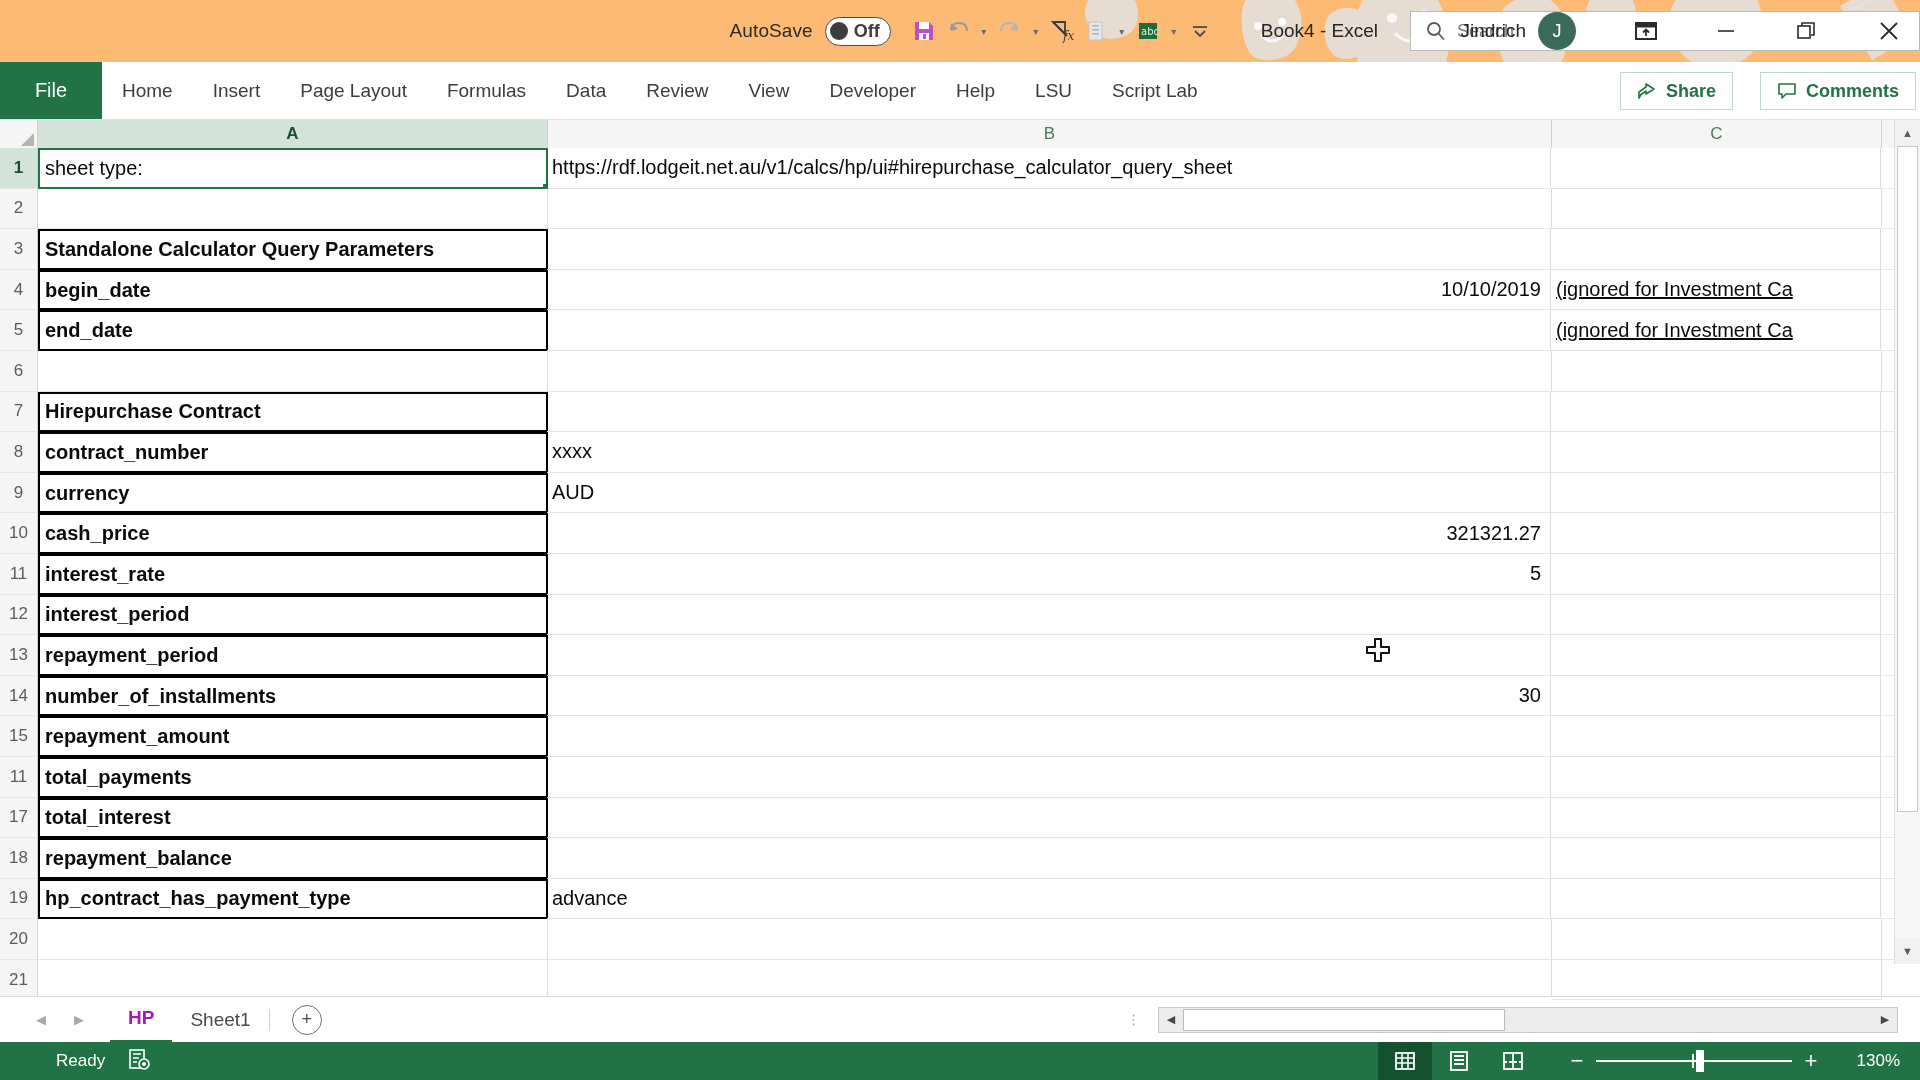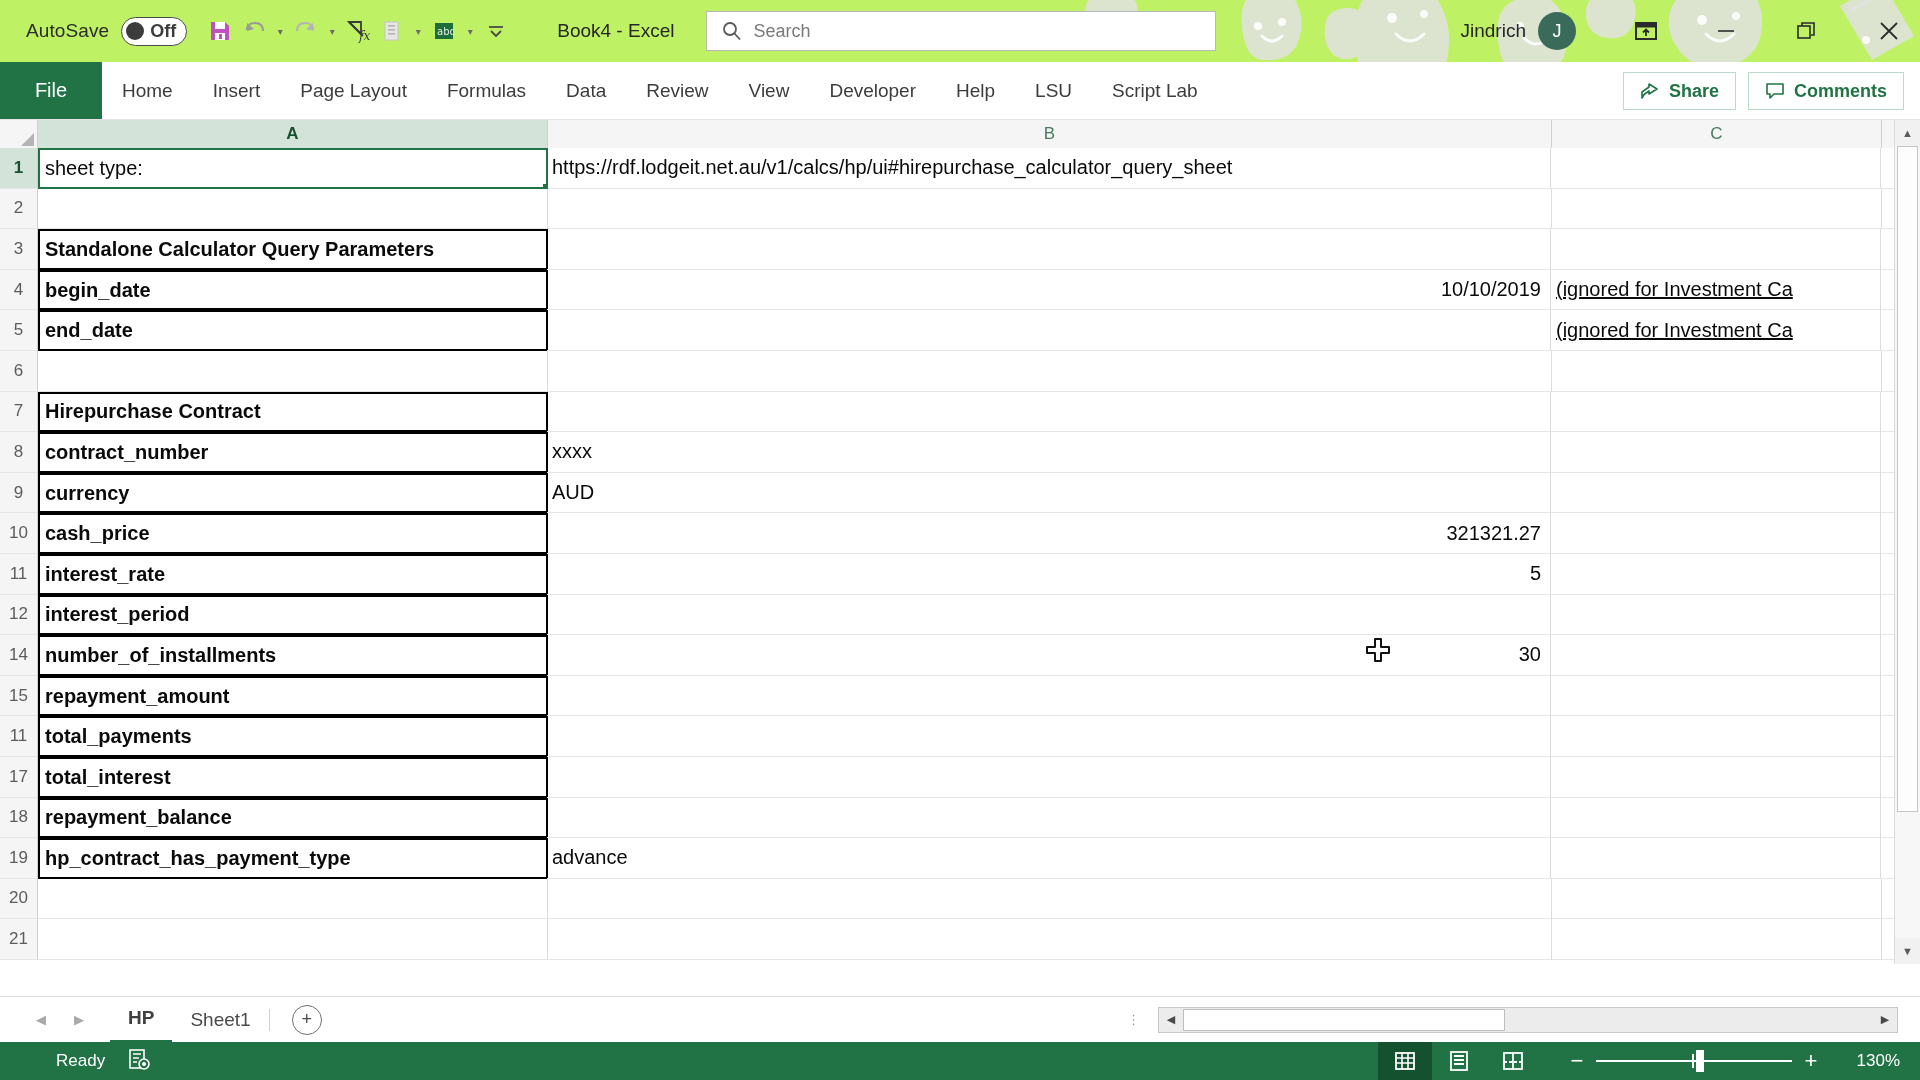--- a/index.html
+++ b/index.html
@@ -9,24 +9,25 @@
     background: #ffffff;
     font-family: "Liberation Sans", sans-serif;
     -webkit-font-smoothing: antialiased;
   }
   #app { position: relative; width: 1920px; height: 1080px; }
 
   
   .titlebar {
     position: relative;
     height: 62px;
-    background: #bef264;
+    background: #fdba74;
     display: flex;
     align-items: center;
     overflow: hidden;
+    justify-content: flex-end;
   }
   .tb-pattern {
     position: absolute; inset: 0;
     pointer-events: none;
     opacity: 1;
   }
   .tb-left {
     position: relative;
     display: flex; align-items: center;
     gap: 0px; padding-left: 26px; z-index: 2;
@@ -108,22 +109,22 @@
     display: flex; align-items: center; justify-content: center;
     font-size: 20px;
   }
   .tabs { display: flex; align-items: stretch; }
   .tab {
     padding: 0 20px;
     display: flex; align-items: center;
     font-size: 19px; color: #3c3c3c; white-space: nowrap;
   }
   .ribbon-right {
-    position: absolute; right: 16px; top: 0; height: 58px;
-    display: flex; align-items: center; gap: 12px;
+    position: absolute; right: 4px; top: 0; height: 58px;
+    display: flex; align-items: center; gap: 27px;
   }
   .pill {
     height: 38px; padding: 0 16px;
     border: 1px solid #bdd9c9;
     display: flex; align-items: center; gap: 9px;
     color: #217346; font-size: 18px; font-weight: 600;
     background: #fff;
   }
 
   
@@ -224,21 +225,21 @@
     display: flex; align-items: center; justify-content: center;
     color: #a9a9a9; font-size: 13px;
   }
   .sheettabs { display: flex; align-items: stretch; margin-left: 12px; height: 46px; }
   .stab {
     padding: 0 18px;
     display: flex; align-items: center;
     font-size: 19px; color: #4a4a4a;
   }
   .stab.active {
-    color: #404040; font-weight: 700;
+    color: #a21caf; font-weight: 700;
     border-bottom: 3px solid #217346;
     background: #fff;
     box-shadow: inset 0 0 0 0 #fff;
   }
   .stab-divider { width: 1px; background: #cfcfcf; margin: 12px 0; }
   .addsheet {
     margin-left: 22px; width: 30px; height: 30px; border-radius: 50%;
     border: 1.6px solid #6f6f6f; color: #4a4a4a;
     display: flex; align-items: center; justify-content: center;
     font-size: 18px;
@@ -558,20 +559,27 @@
           <div class="cell cd" style="border-right: none;"></div>
         </div>
         <div class="row">
           <div class="rh">12</div>
           <div class="cell ca bold boxed">interest_period</div>
           <div class="cell cb right"></div>
           <div class="cell cc overflow"></div>
           <div class="cell cd" style="border-right: none;"></div>
         </div>
         <div class="row">
+          <div class="rh">13</div>
+          <div class="cell ca bold boxed">repayment_period</div>
+          <div class="cell cb right"></div>
+          <div class="cell cc overflow"></div>
+          <div class="cell cd" style="border-right: none;"></div>
+        </div>
+        <div class="row">
           <div class="rh">14</div>
           <div class="cell ca bold boxed">number_of_installments</div>
           <div class="cell cb right">30</div>
           <div class="cell cc overflow"></div>
           <div class="cell cd" style="border-right: none;"></div>
         </div>
         <div class="row">
           <div class="rh">15</div>
           <div class="cell ca bold boxed">repayment_amount</div>
           <div class="cell cb right"></div>

